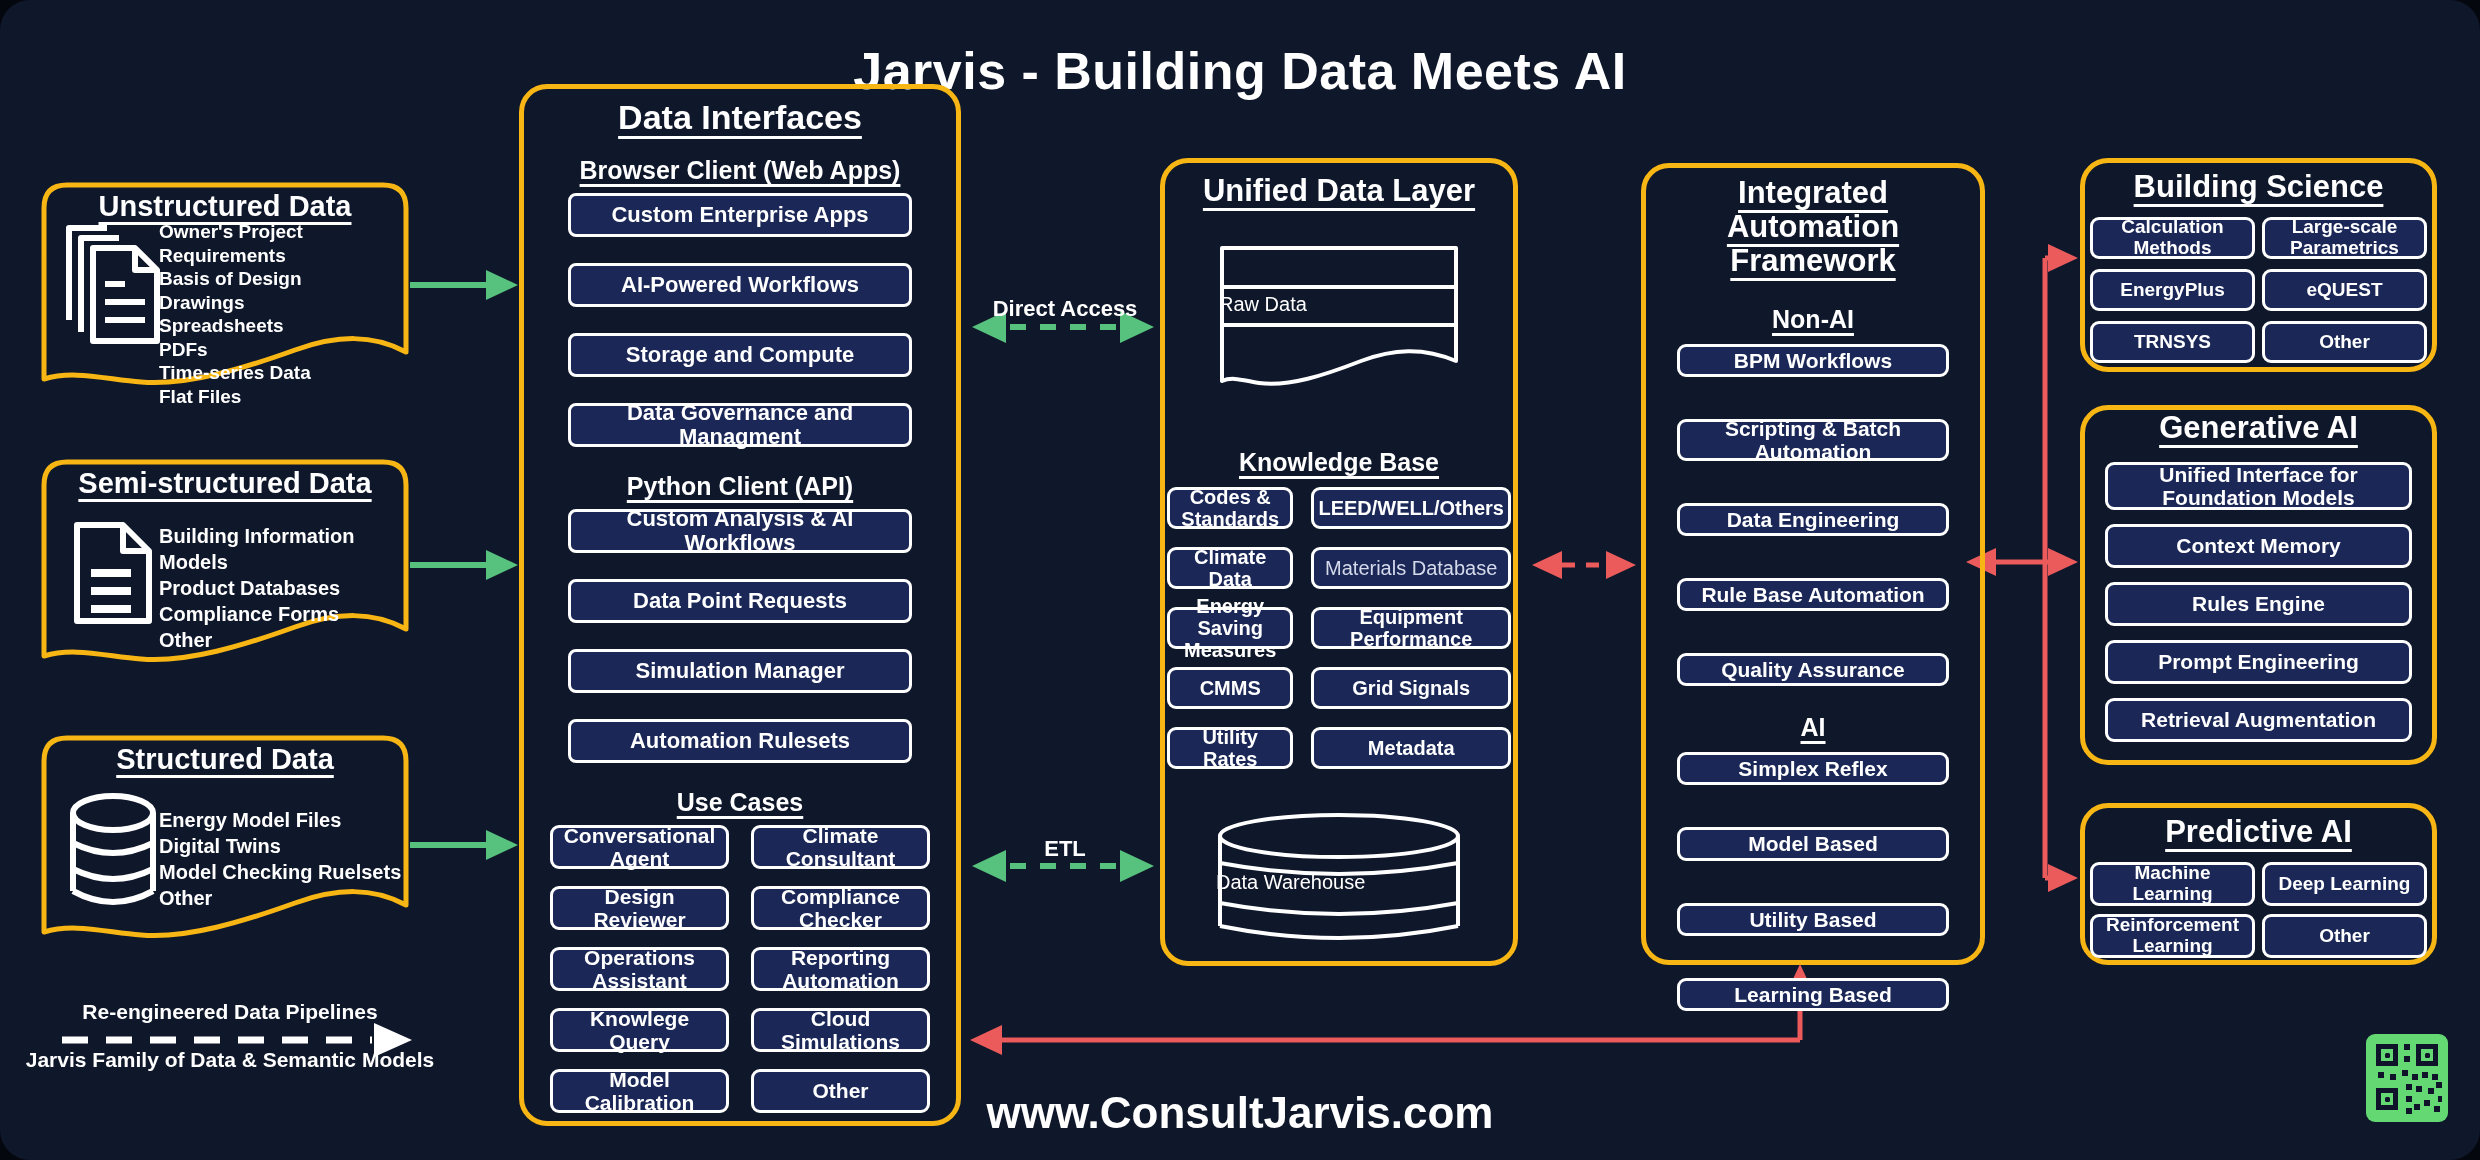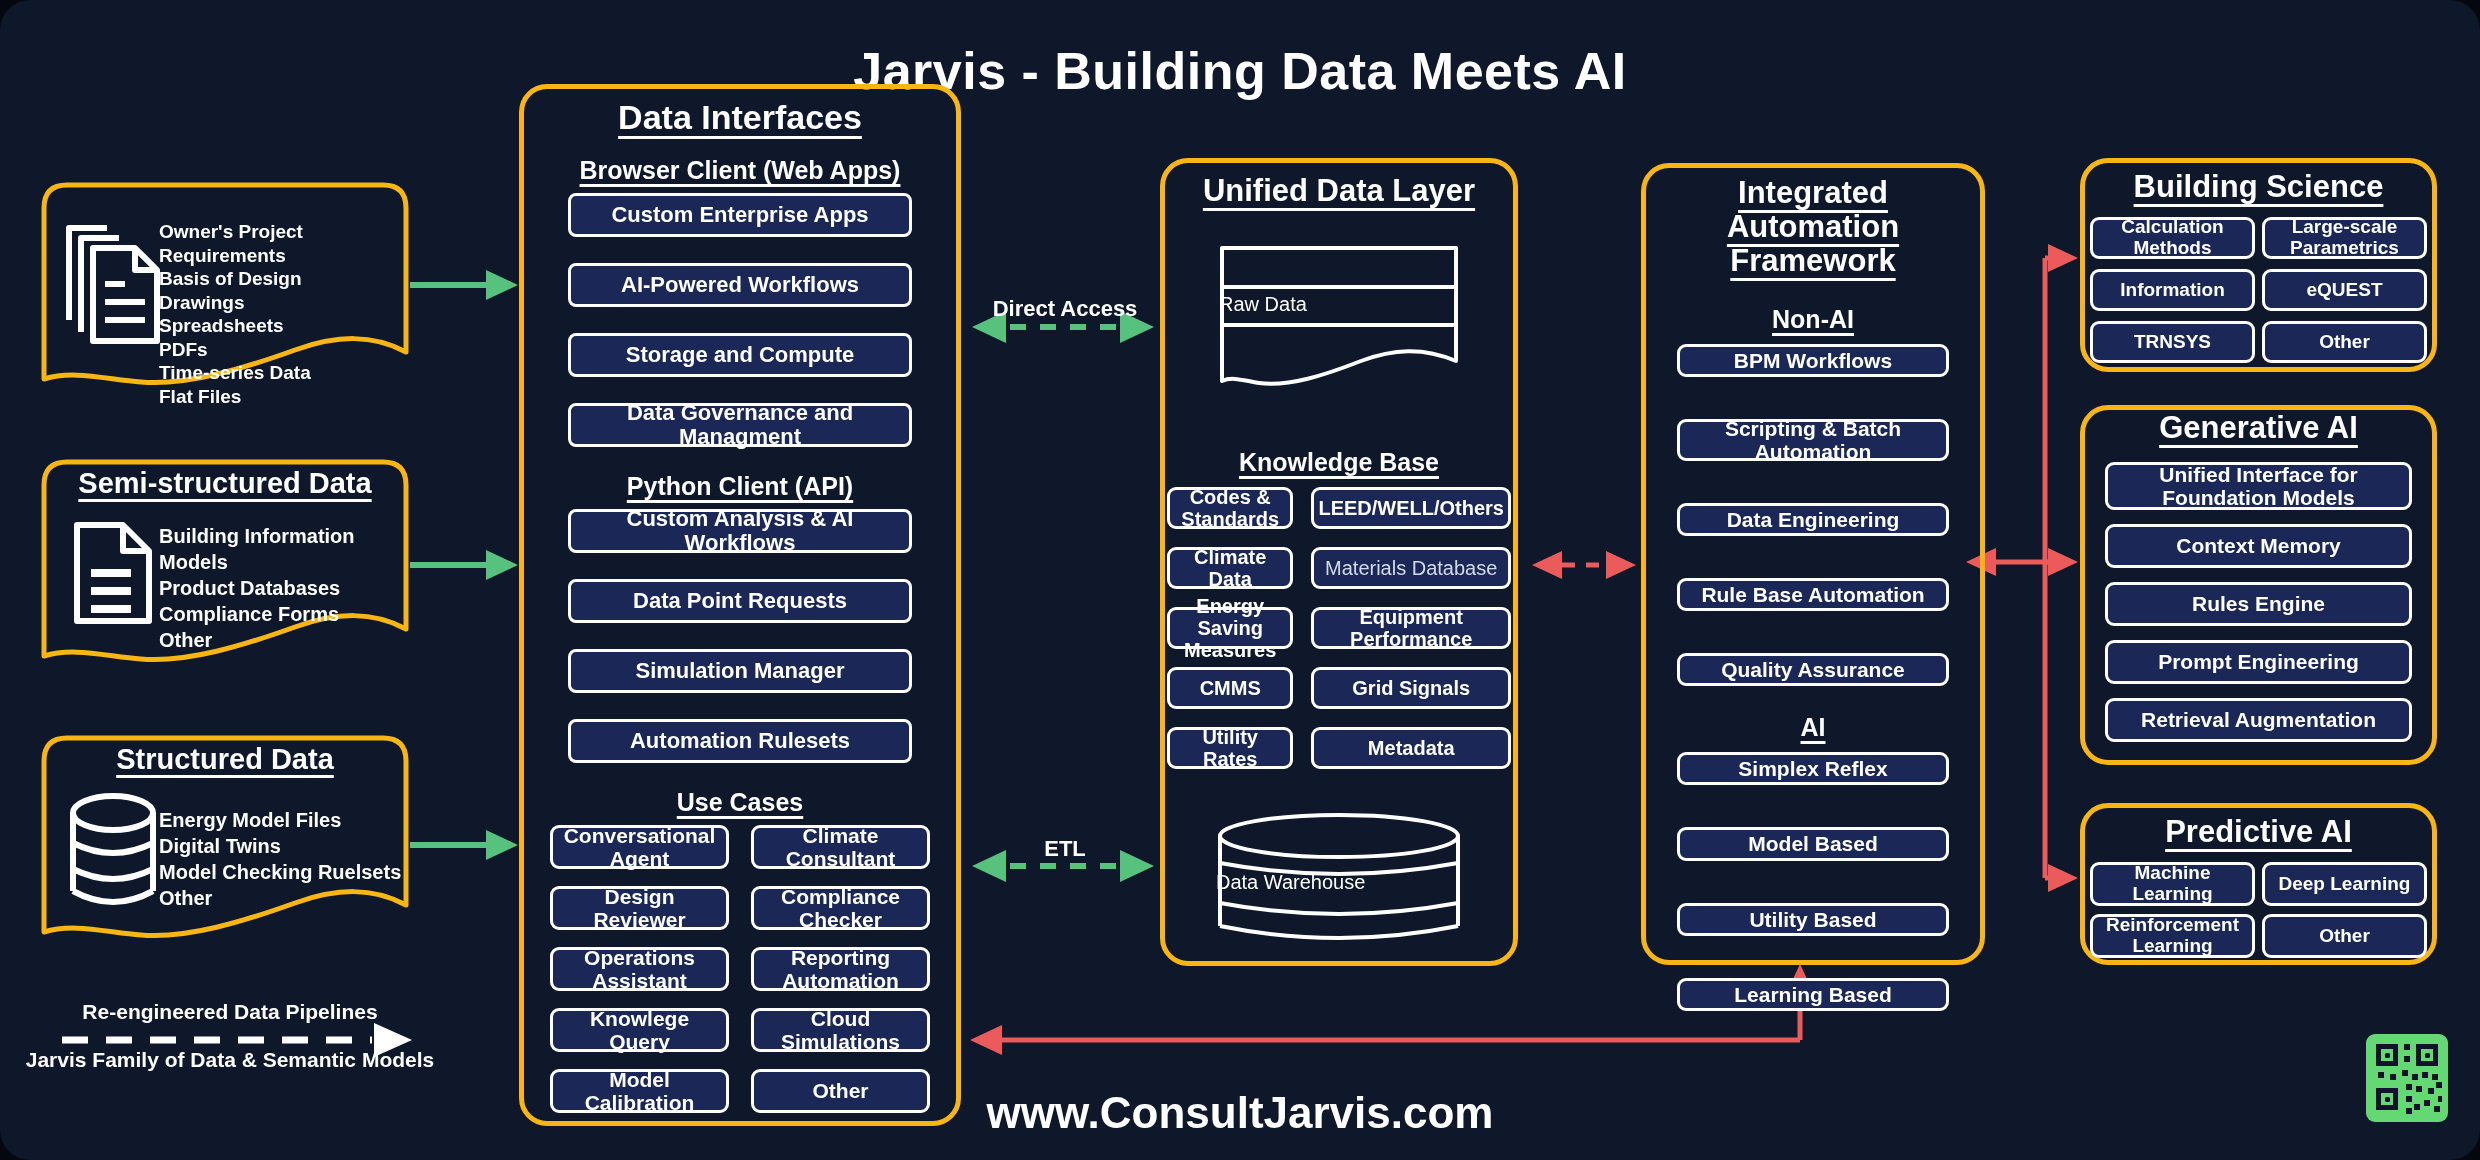--- a/index.html
+++ b/index.html
@@ -127,20 +127,21 @@
       <polygon points="412,1040 374,1023 374,1057" stroke="none"></polygon>
     </g>
   </svg>
 
   <h1 class="main-title">Jarvis - Building Data Meets AI</h1>
 
   <div class="wavy c1" style="top:182px">
     <svg class="outline" width="368" height="206" viewBox="0 0 368 206">
       <path d="M 26 3 H 342 Q 365 3 365 26 V 170 C 332 152 296 153 254 168 C 204 186 146 204 100 200 C 64 197 32 188 3 197 V 26 Q 3 3 26 3" fill="none" stroke="#F7B614" stroke-width="5" stroke-linejoin="round"></path>
     </svg>
+    <div class="wtitle">Unstructured Data</div>
     <svg class="icon" style="left:22px;top:38px" width="100" height="124" viewBox="0 0 100 124">
       <g fill="none" stroke="#fff" stroke-width="6" stroke-linejoin="round">
         <path d="M44 8 H6 V100"></path>
         <path d="M56 18 H18 V112"></path>
         <path d="M30 28 H72 L94 50 V121 H30 Z"></path>
         <path d="M72 28 V50 H94"></path>
         <path d="M42 64 H62 M42 82 H82 M42 100 H82"></path>
       </g>
     </svg>
     <div class="items">
@@ -280,21 +281,21 @@
     <div class="btn">Model Based</div>
     <div class="btn">Utility Based</div>
     <div class="btn">Learning Based</div>
   </div>
 
   <div class="panel bs">
     <div class="panel-title">Building Science</div>
     <div class="grid2 sgrid">
       <div class="btn">Calculation Methods</div>
       <div class="btn">Large-scale Parametrics</div>
-      <div class="btn">Information</div>
+      <div class="btn">EnergyPlus</div>
       <div class="btn">eQUEST</div>
       <div class="btn">TRNSYS</div>
       <div class="btn">Other</div>
     </div>
   </div>
 
   <div class="panel gen">
     <div class="panel-title">Generative AI</div>
     <div class="btn first">Unified Interface for Foundation Models</div>
     <div class="btn">Context Memory</div>

